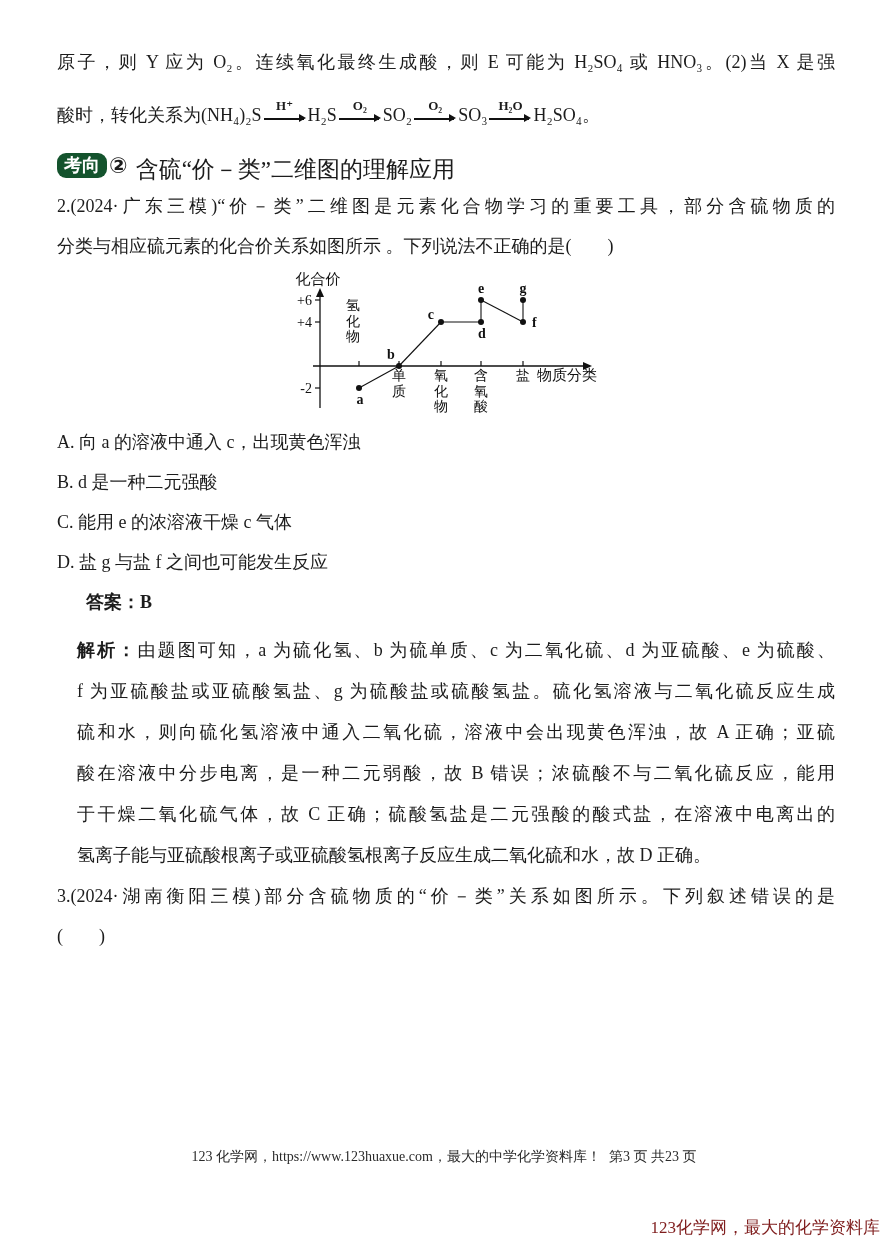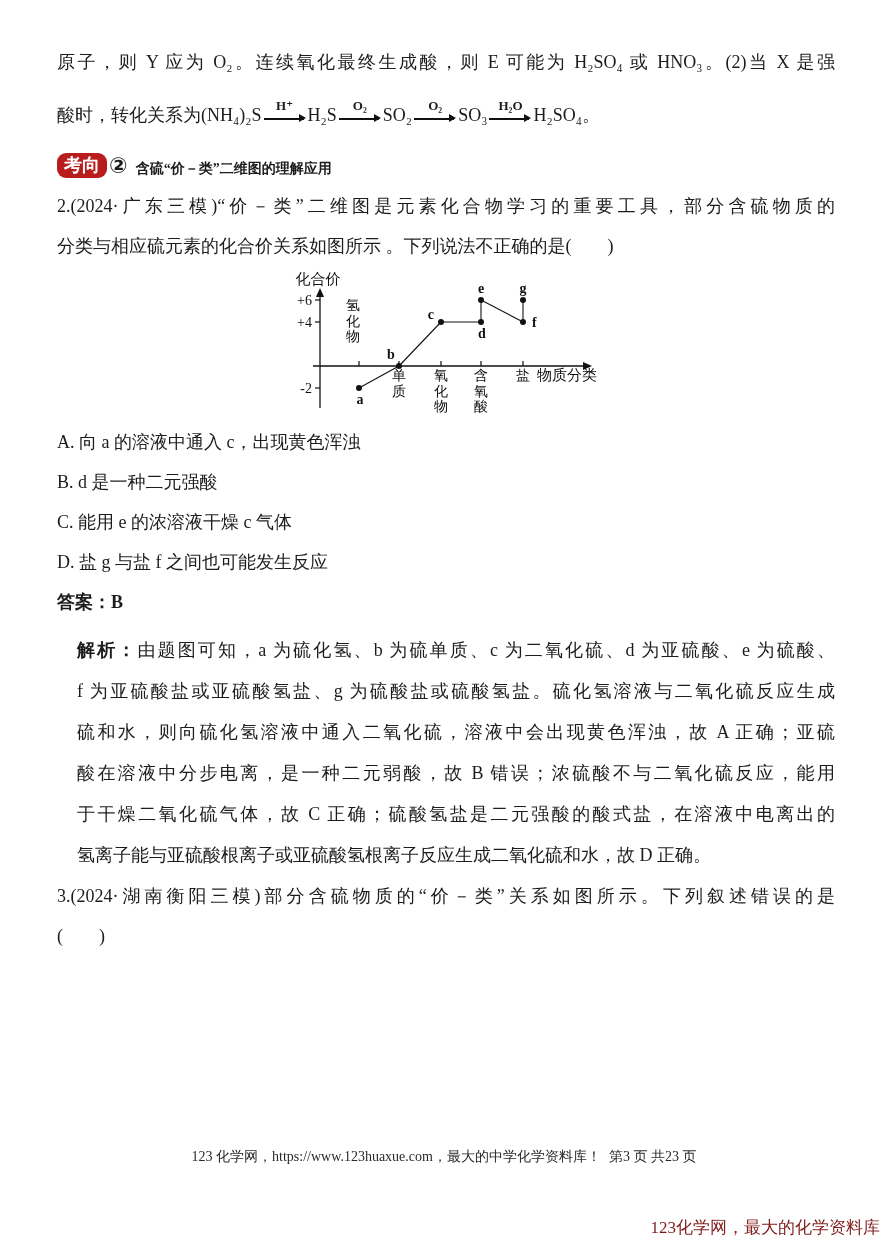--- a/index.html
+++ b/index.html
@@ -22,31 +22,31 @@
   
   .eqline{height:58px;line-height:58px;white-space:nowrap;margin-top:4px;}
   .eq-arrow{display:inline-block;position:relative;width:44px;height:30px;vertical-align:-8px;margin:0 1px;}
   .eq-arrow .lbl{position:absolute;top:0;left:0;right:0;text-align:center;font-size:13px;font-weight:bold;line-height:13px;}
   .eq-arrow .line{position:absolute;top:19px;left:1px;right:3px;height:1.5px;background:#111;}
   .eq-arrow .line::after{content:"";position:absolute;right:-2px;top:-3.7px;
     border-left:7px solid #111;border-top:4.5px solid transparent;border-bottom:4.5px solid transparent;}
 
   
   .secline{height:42px;display:flex;align-items:center;}
-  .badge{display:inline-block;background:#b91c1c;color:#fff;font-weight:bold;
+  .badge{display:inline-block;background:#14532d;color:#fff;font-weight:bold;
     border-radius:9px;padding:2px 7px 3px 7px;font-size:18px;line-height:20px;}
   .badge-num{font-family:"DejaVu Sans","Liberation Sans",sans-serif;
     font-size:22px;font-weight:bold;margin-left:2px;margin-right:8px;}
-  .sec-title{font-weight:bold;font-size:14px;margin-top:8px;}
+  .sec-title{font-weight:normal;font-size:23px;margin-top:8px;}
 
   
   .diagram{width:340px;height:152px;margin:2px 0 2px 228px;}
   .diagram svg text{font-family:"Liberation Serif","DejaVu Serif",serif;}
 
-  .ansline{height:40px;line-height:40px;font-weight:bold;}
+  .ansline{height:40px;line-height:40px;font-weight:bold;margin-left:29px;}
   .analysis-line{height:41px;line-height:41px;}
   .alabel{font-weight:bold;}
 
   .footer{position:absolute;left:0;right:0;top:1148px;text-align:center;
     font-size:14px;color:#2a2a2a;}
   .footer .gap{margin-left:8px;}
   .watermark{position:absolute;right:8px;top:1216px;font-size:17px;color:#7f1d1d;}
 </style>
 </head>
 <body>

